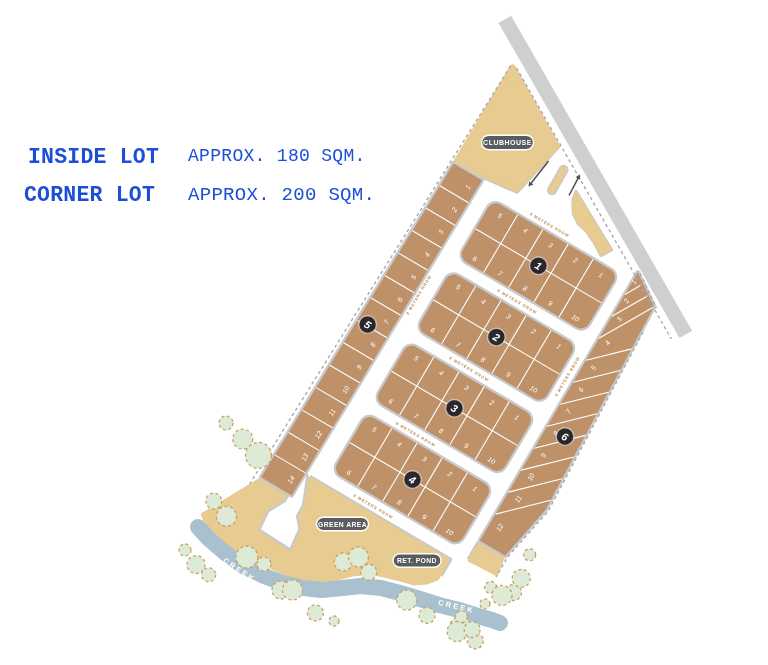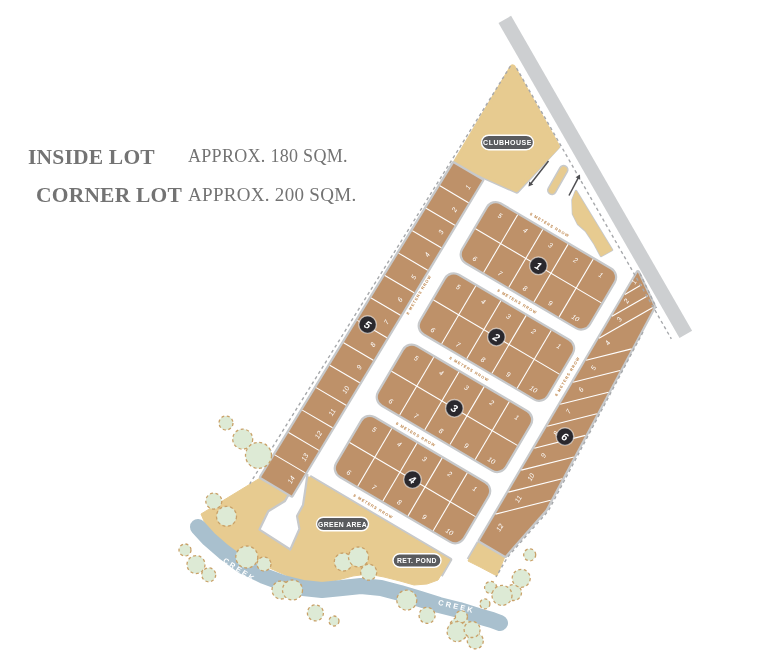--- a/index.html
+++ b/index.html
@@ -1,14 +1,14 @@
 <!DOCTYPE html>
 <html><head><meta charset="utf-8"><style>
 html,body{margin:0;padding:0;width:768px;height:665px;background:#fff;overflow:hidden}
-.hl{position:absolute;font-family:Liberation Serif, serif;color:#737373;white-space:nowrap}
+.hl{position:absolute;font-family:Liberation Mono, monospace;color:#1d4ed8;white-space:nowrap}
 </style></head><body>
 <div style="position:absolute;top:0;left:0"><svg width="768" height="665" viewBox="0 0 768 665" font-family="Liberation Sans, sans-serif">
       <rect width="768" height="665" fill="#ffffff"></rect>
       <polyline points="309.6,477.0 450.0,559.7 440.7,575.6" fill="none" stroke="#C7C9CB" stroke-width="4.5" stroke-linejoin="round"></polyline>
       <polygon points="309.6,477.0 450.0,559.7 440.7,575.6 438.0,580.0 427.0,584.0 414.0,585.0 400.0,581.0 384.0,577.0 368.0,574.0 353.0,576.0 338.0,580.0 322.0,583.0 308.0,582.0 292.0,578.0 274.0,570.0 256.0,562.0 238.0,554.0 222.0,545.0 211.0,534.0 204.0,521.0 201.0,514.0 261.1,477.4" fill="#E7CB90" stroke="#E7CB90" stroke-width="1" stroke-linejoin="round"></polygon>
       <polygon points="299.0,470.0 295.0,487.0 285.0,501.0 268.3,511.3 259.5,529.6 290.3,549.5 299.4,528.9 297.0,516.0 303.0,505.0 305.5,488.3 308.0,470.0" fill="#ffffff"></polygon>
       <polyline points="296.0,482.0 285.0,501.0 268.3,511.3 259.5,529.6 290.3,549.5 299.4,528.9 297.0,516.0 303.0,505.0 305.5,488.3 307.5,474.0" fill="none" stroke="#C7C9CB" stroke-width="2.2" stroke-linejoin="round"></polyline>
       <polyline points="478.8,542.3 468.7,559.6" fill="none" stroke="#C7C9CB" stroke-width="4.5"></polyline>
       <polygon points="478.8,542.3 505.3,555.7 497.0,576.0 480.0,567.0 468.0,561.0 468.7,559.6" fill="#E7CB90" stroke="#E7CB90" stroke-width="1" stroke-linejoin="round"></polygon>
       <polyline points="559.1,145.6 516.9,191.5 453.6,163.4" fill="none" stroke="#C7C9CB" stroke-width="4.5" stroke-linejoin="round"></polyline>
@@ -206,13 +206,13 @@
       <text transform="translate(565.0,436.6) rotate(30.5)" font-size="10.5" font-weight="bold" font-style="italic" fill="#fff" text-anchor="middle" dy="3.8">6</text>
       <rect x="481.5" y="135.2" width="52" height="14.5" rx="7.25" fill="#5A5B5E" stroke="#ffffff" stroke-width="1.4"></rect>
       <text x="507.5" y="142.5" font-size="7" font-weight="bold" fill="#fff" text-anchor="middle" dy="2.9" letter-spacing="0.5">CLUBHOUSE</text>
       <rect x="316.5" y="517.2" width="52" height="13.5" rx="6.75" fill="#5A5B5E" stroke="#ffffff" stroke-width="1.4"></rect>
       <text x="342.5" y="524" font-size="6.8" font-weight="bold" fill="#fff" text-anchor="middle" dy="2.9" letter-spacing="0.4">GREEN AREA</text>
       <rect x="393.0" y="553.8" width="48" height="13.5" rx="6.75" fill="#5A5B5E" stroke="#ffffff" stroke-width="1.4"></rect>
       <text x="417" y="560.5" font-size="6.8" font-weight="bold" fill="#fff" text-anchor="middle" dy="2.9" letter-spacing="0.4">RET. POND</text>
     </svg></div>
 <div class="hl" style="left:28px;top:145px;font-size:21.5px;font-weight:bold;letter-spacing:0.2px">INSIDE LOT</div>
 <div class="hl" style="left:188px;top:145.5px;font-size:18px;letter-spacing:0.3px">APPROX. 180 SQM.</div>
-<div class="hl" style="left:36px;top:183px;font-size:21.5px;font-weight:bold;letter-spacing:0.2px">CORNER LOT</div>
+<div class="hl" style="left:24px;top:183px;font-size:21.5px;font-weight:bold;letter-spacing:0.2px">CORNER LOT</div>
 <div class="hl" style="left:188px;top:183.5px;font-size:19px;letter-spacing:0.3px">APPROX. 200 SQM.</div>
 </body></html>

